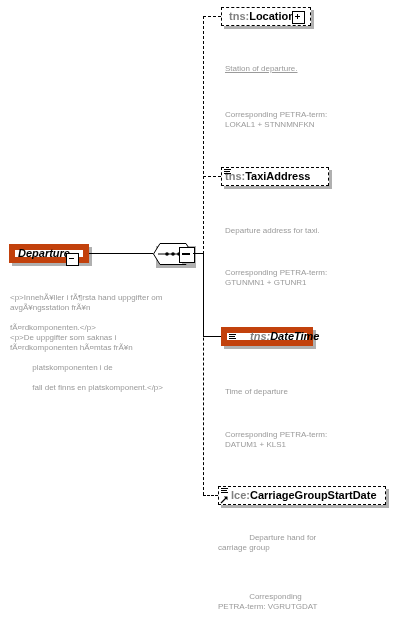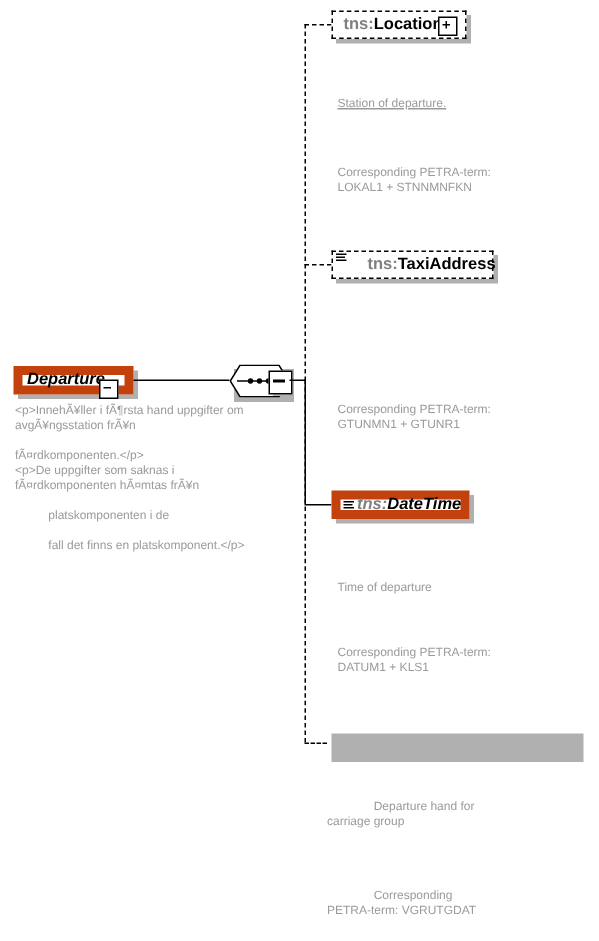--- a/index.html
+++ b/index.html
@@ -149,20 +149,21 @@
     white-space: pre-wrap;
   }
 
   .doc-block {
     position: absolute;
     font-size: 8px;
     line-height: 10px;
     color: #9a9a9a;
     white-space: pre-wrap;
     width: 160px;
+    margin-top: 24px;
   }
 </style>
 </head>
 <body>
 
 <div id="diagram">
 
   <div class="node-shadow" style="left:12px; top:247px; width:80px; height:19px;"></div>
 
   <div class="node solid" style="left:9px; top:244px; width:80px;">
@@ -216,60 +217,75 @@
 
   <div class="anno" style="left:225px; top:64px; width:165px;text-decoration:underline;">Station of departure.</div>
 
   <div class="anno" style="left:225px; top:110px; width:165px;">Corresponding PETRA-term:
 LOKAL1 + STNNMNFKN</div>
 
   <div class="dash-h" style="left:203px; top:176px; width:18px;"></div>
 
   <div class="node-shadow" style="left:224px; top:170px; width:108px; height:19px;"></div>
 
-  <div class="node dashed" style="left:221px; top:167px; width:108px; padding-left:20px;text-align:right;">
+  <div class="node dashed" style="left:221px; top:167px; width:108px; padding-left:0;text-align:right;">
     <span class="doc-glyph">
       <i></i>
         <i></i>
         <i></i>
     </span>
     <span class="node-label">
       <span class="ns-prefix">tns:</span><span>TaxiAddress</span>
     </span>
   </div>
 
+  <div class="anno" style="left:225px; top:226px; width:165px;">Departure address for taxi.</div>
 
   <div class="anno" style="left:225px; top:268px; width:165px;">Corresponding PETRA-term:
 GTUNMN1 + GTUNR1</div>
 
   <div class="solid-v" style="left:203px; top:253px; height:83px;"></div>
   <div class="solid-h" style="left:203px; top:336px; width:18px;"></div>
 
   <div class="node-shadow" style="left:224px; top:330px; width:92px; height:19px;"></div>
 
-  <div class="node solid" style="left:221px; top:327px; width:92px; padding-left:8px;">
+  <div class="node solid" style="left:221px; top:327px; width:92px; padding-left:20px;">
     <span class="doc-glyph">
       <i></i>
         <i></i>
         <i></i>
     </span>
     <span class="node-label">
       <span class="ns-prefix">tns:</span><span>DateTime</span>
     </span>
   </div>
 
   <div class="anno" style="left:225px; top:387px; width:165px;">Time of departure</div>
 
   <div class="anno" style="left:225px; top:430px; width:165px;">Corresponding PETRA-term:
 DATUM1 + KLS1</div>
 
   <div class="dash-h" style="left:203px; top:495px; width:15px;"></div>
 
   <div class="node-shadow" style="left:221px; top:489px; width:168px; height:19px;"></div>
 
+  <div class="node dashed" style="left:218px; top:486px; width:168px; padding-left:9px;">
+    <span class="doc-glyph">
+      <i></i>
+        <i></i>
+        <i></i>
+    </span>
+    <svg class="ref-arrow" viewBox="0 0 8 8">
+      <line x1="1" y1="7" x2="6.5" y2="1.5" stroke="#000000" stroke-width="1.2"></line>
+      <polygon points="7.5,0.5 7.5,4.2 3.8,0.5" fill="#000000"></polygon>
+    </svg>
+    <span class="node-label">
+      <span class="ns-prefix">lce:</span><span>CarriageGroupStartDate</span>
+    </span>
+  </div>
 
   <div class="anno" style="left:218px; top:533px; width:172px;">              Departure hand for
 carriage group</div>
 
   <div class="anno" style="left:218px; top:592px; width:172px;">              Corresponding
 PETRA-term: VGRUTGDAT</div>
 
 </div>
 
 </body></html>

